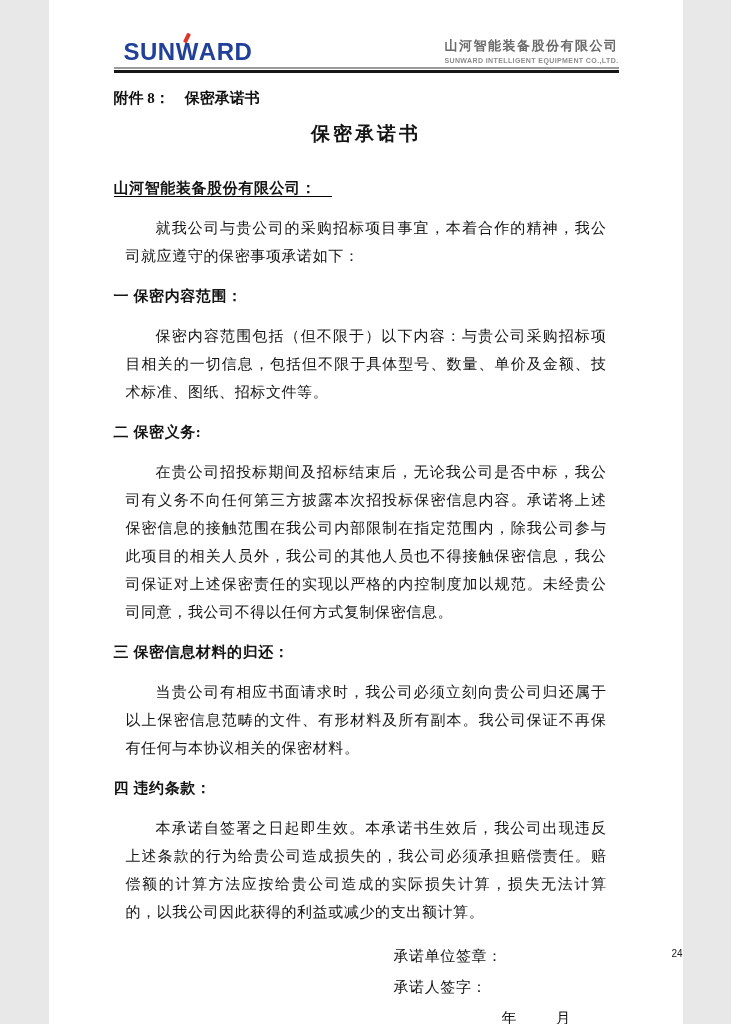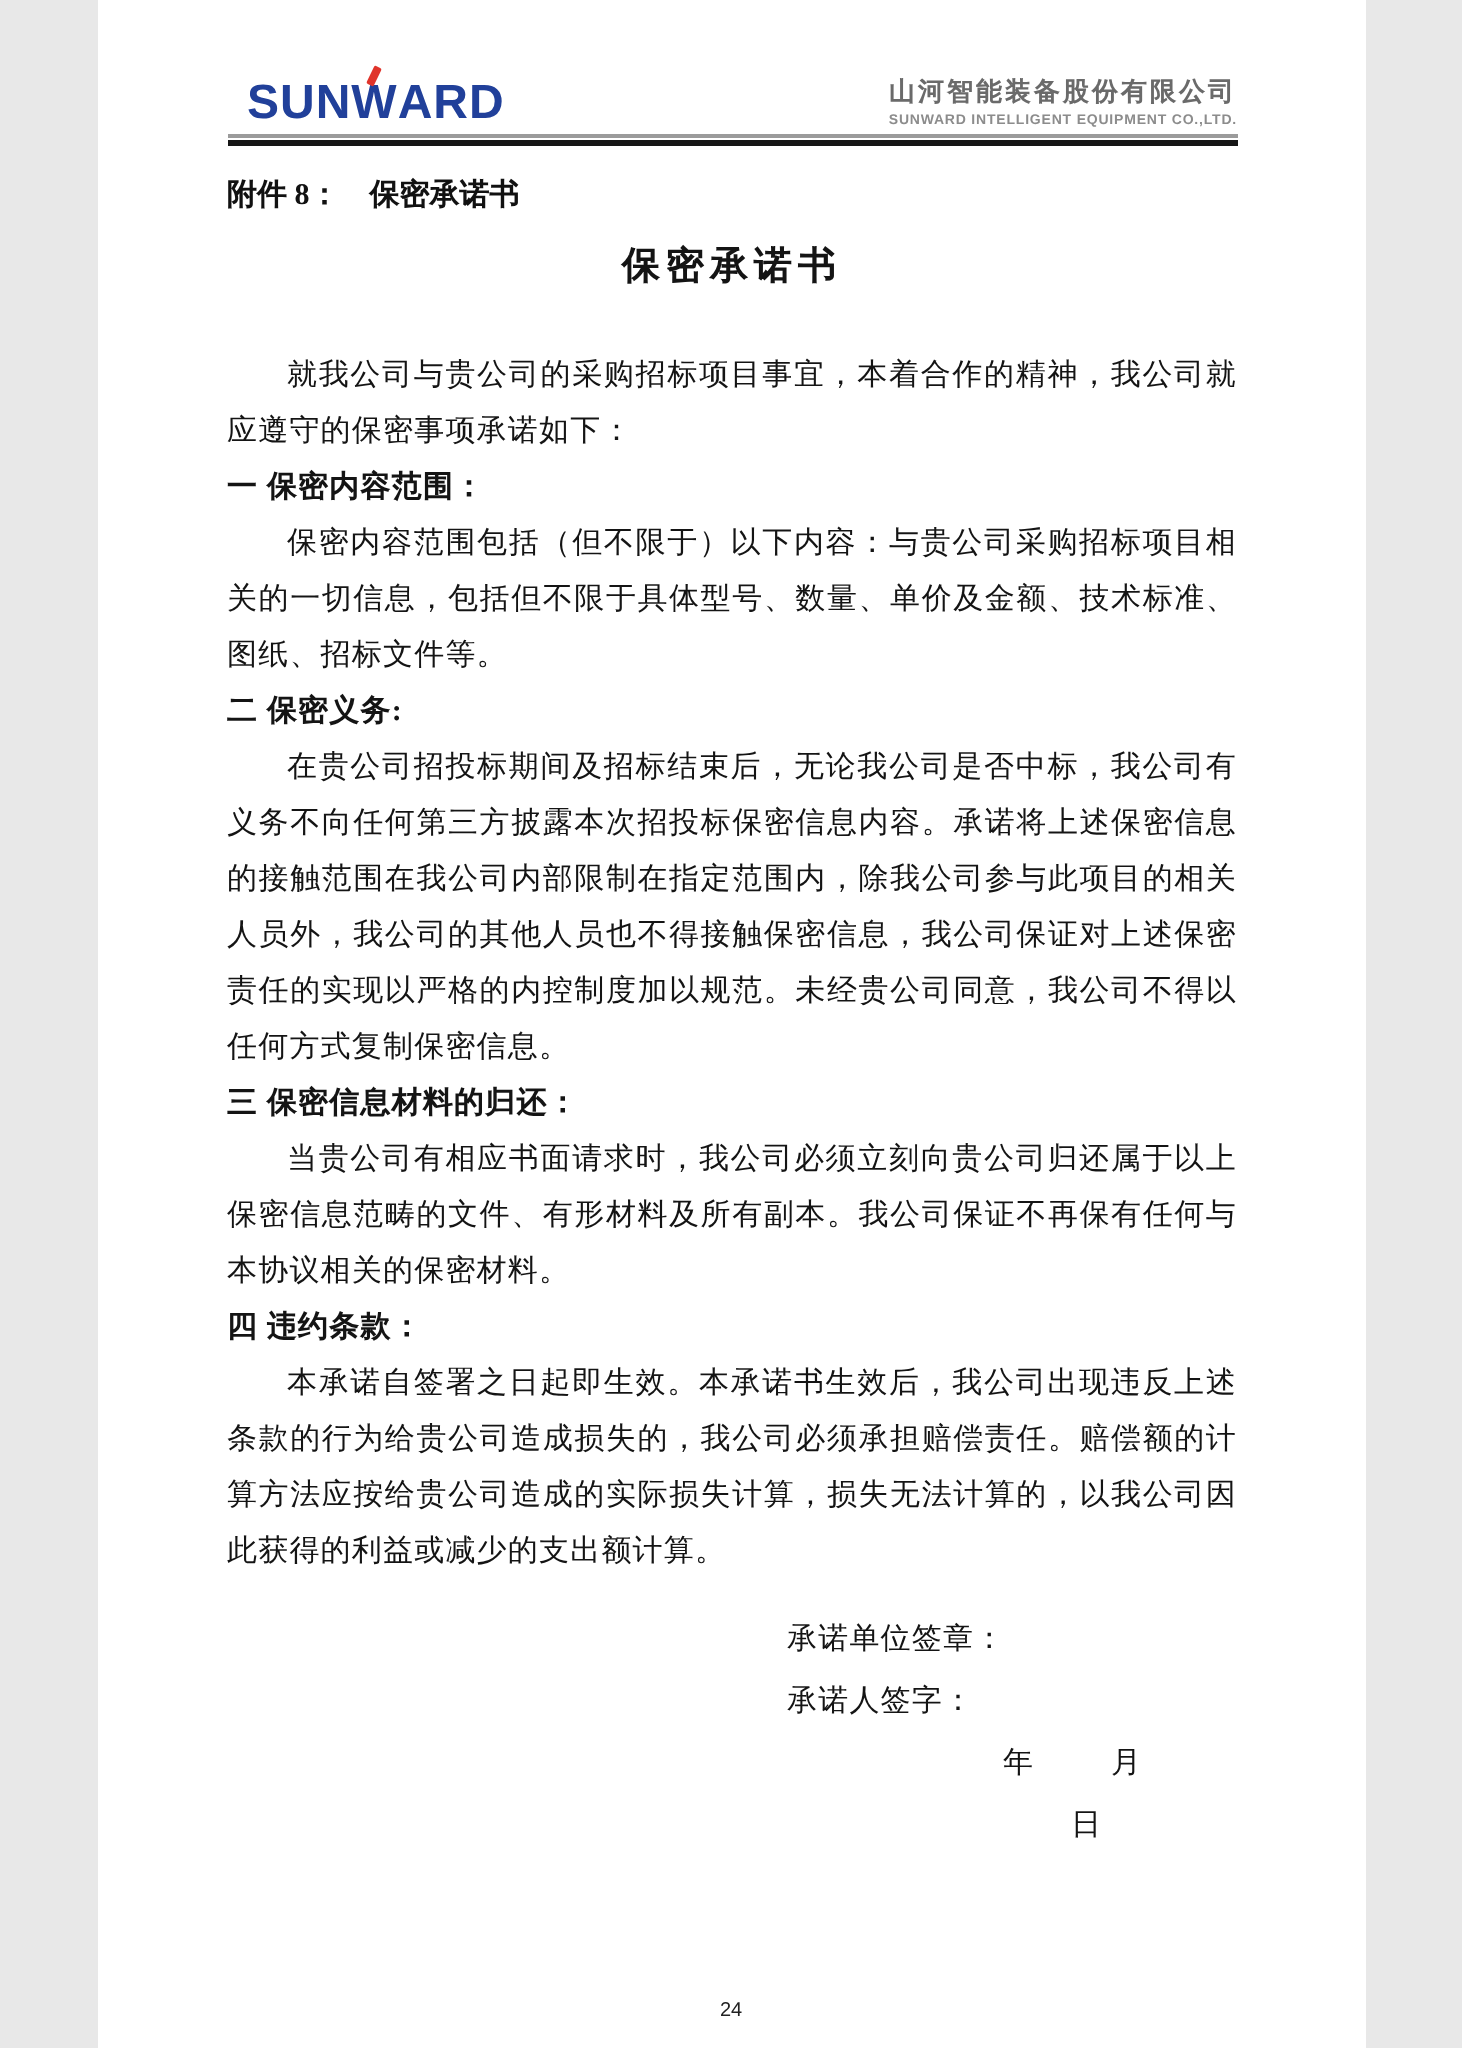--- a/index.html
+++ b/index.html
@@ -72,34 +72,34 @@
   .content {
     margin-top: 27px;
     font-size: 15px;
     line-height: 28px;
     letter-spacing: 0.6px;
     text-align: justify;
     text-justify: inter-ideograph;
   }
   .salutation { font-weight: bold; }
   .salutation .u { border-bottom: 1.5px solid #000; padding-right: 16px; }
-  .content p { margin: 0; text-indent: 2em; }
+  .content p { margin: 12px; text-indent: 2em; }
   .content .sec-heading { font-weight: bold; text-indent: 0; }
 
   .signature { margin-top: 15px; font-size: 15px; letter-spacing: 0.6px; }
   .sig-line { margin-left: 280px; line-height: 31px; }
   .date-line { margin-left: 388px; line-height: 31px; }
   .date-line span + span { margin-left: 34px; }
 
   .page-number {
     position: absolute;
-    top: 1000px;
+    top: 948px;
     left: 0;
     right: 0;
-    text-align: center;
+    text-align: right;
     font-size: 10px;
     color: #222;
     font-family: "Liberation Sans", "DejaVu Sans", sans-serif;
   }
 </style>
 </head>
 <body>
 
 <div class="page">
 
@@ -116,20 +116,21 @@
   <div class="rule">
     <div class="thin"></div>
     <div class="thick"></div>
   </div>
 
   <div class="attachment">附件 8：　保密承诺书</div>
 
   <div class="doc-title">保密承诺书</div>
 
   <div class="content">
+    <div class="salutation"><span class="u">山河智能装备股份有限公司：</span></div>
 
     <p>就我公司与贵公司的采购招标项目事宜，本着合作的精神，我公司就应遵守的保密事项承诺如下：</p>
 
     <div class="sec-heading">一 保密内容范围：</div>
     <p>保密内容范围包括（但不限于）以下内容：与贵公司采购招标项目相关的一切信息，包括但不限于具体型号、数量、单价及金额、技术标准、图纸、招标文件等。</p>
 
     <div class="sec-heading">二 保密义务:</div>
     <p>在贵公司招投标期间及招标结束后，无论我公司是否中标，我公司有义务不向任何第三方披露本次招投标保密信息内容。承诺将上述保密信息的接触范围在我公司内部限制在指定范围内，除我公司参与此项目的相关人员外，我公司的其他人员也不得接触保密信息，我公司保证对上述保密责任的实现以严格的内控制度加以规范。未经贵公司同意，我公司不得以任何方式复制保密信息。</p>
 
     <div class="sec-heading">三 保密信息材料的归还：</div>

